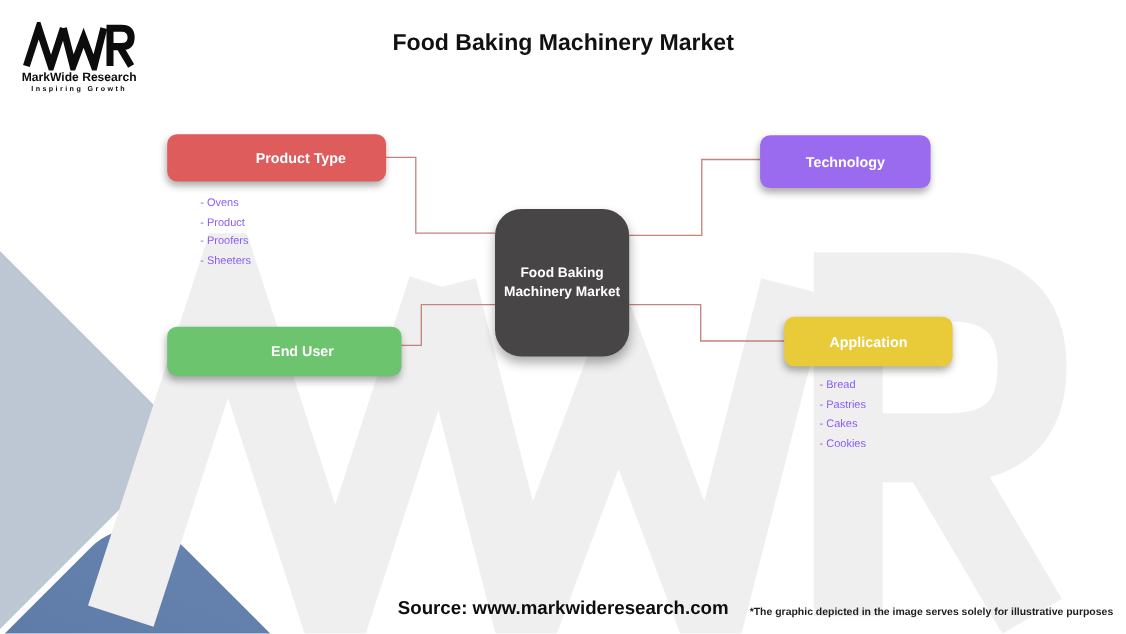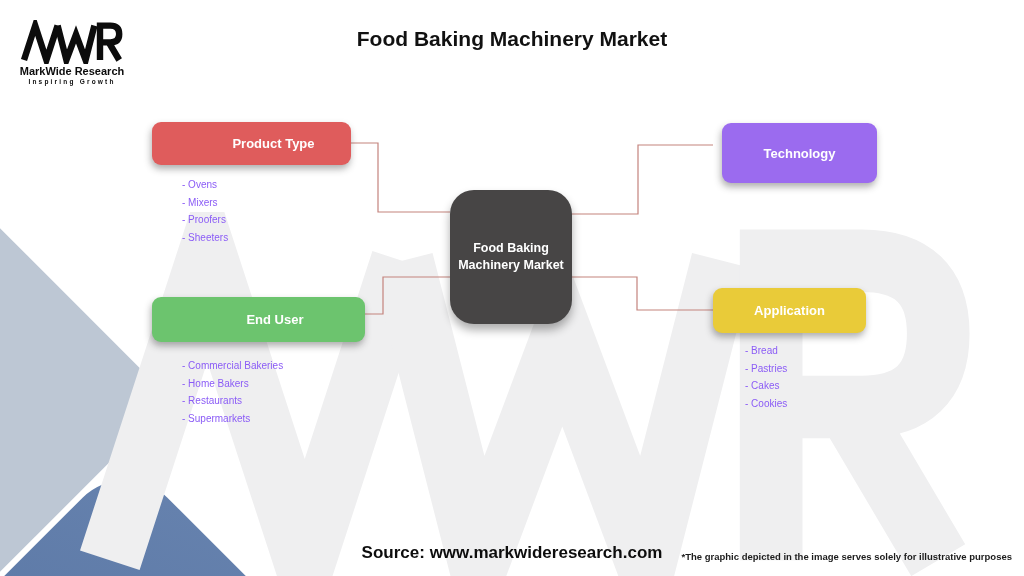--- a/index.html
+++ b/index.html
@@ -55,21 +55,21 @@
   .connectors{position:absolute;left:0;top:0;width:1024px;height:576px;z-index:4;}
   .connectors path{fill:none;stroke:var(--connector);stroke-width:1.2;}
   
   .gbox{
     position:absolute;display:flex;align-items:center;justify-content:center;
     border-radius:9px;color:#fff;font-size:13px;font-weight:bold;
     box-shadow:-1px 4px 7px rgba(45,45,45,.38);
     z-index:5;text-align:center;
   }
   .gbox-product-type{left:152px;top:122px;width:155px;height:43px;}
-  .gbox-technology{left:722px;top:123px;width:155px;height:60px;}
+  .gbox-technology{left:691px;top:123px;width:155px;height:48px;}
   .gbox-end-user{left:152px;top:297px;width:180px;height:45px;padding-left:33px;}
   .gbox-application{left:713px;top:288px;width:153px;height:45px;}
   .center-box{
     position:absolute;left:450px;top:190px;width:122px;height:134px;
     border-radius:24px;display:flex;align-items:center;justify-content:center;
     color:#fff;font-size:12.5px;font-weight:bold;text-align:center;
     padding:0 6px;box-sizing:border-box;line-height:17px;
     box-shadow:0 6px 10px rgba(0,0,0,.32);
     z-index:5;
   }
@@ -117,29 +117,23 @@
 
   <div class="center-box" style="background-color: rgb(71, 69, 69);">Food Baking Machinery Market</div>
 
   <div class="gbox gbox-product-type" style="background-color: rgb(223, 92, 92); padding-left: 44px;">Product Type</div>
   <div class="gbox gbox-technology" style="background-color: rgb(155, 107, 239);">Technology</div>
   <div class="gbox gbox-end-user" style="background-color: rgb(108, 196, 110);">End User</div>
   <div class="gbox gbox-application" style="background-color: rgb(233, 203, 57);">Application</div>
 
   <div class="glist glist-product-type">
     <div>- Ovens</div>
-    <div>- Mixers</div>
+    <div>- Product</div>
     <div>- Proofers</div>
     <div>- Sheeters</div>
-  </div>
-  <div class="glist glist-end-user">
-    <div>- Commercial Bakeries</div>
-    <div>- Home Bakers</div>
-    <div>- Restaurants</div>
-    <div>- Supermarkets</div>
   </div>
   <div class="glist glist-application">
     <div>- Bread</div>
     <div>- Pastries</div>
     <div>- Cakes</div>
     <div>- Cookies</div>
   </div>
 
   <div class="source">Source: www.markwideresearch.com</div>
   <div class="disclaimer">*The graphic depicted in the image serves solely for illustrative purposes</div>

